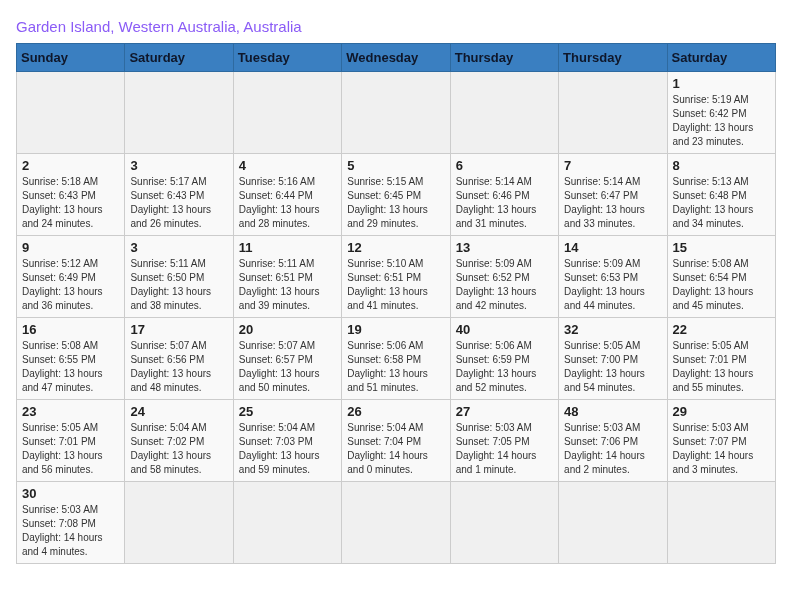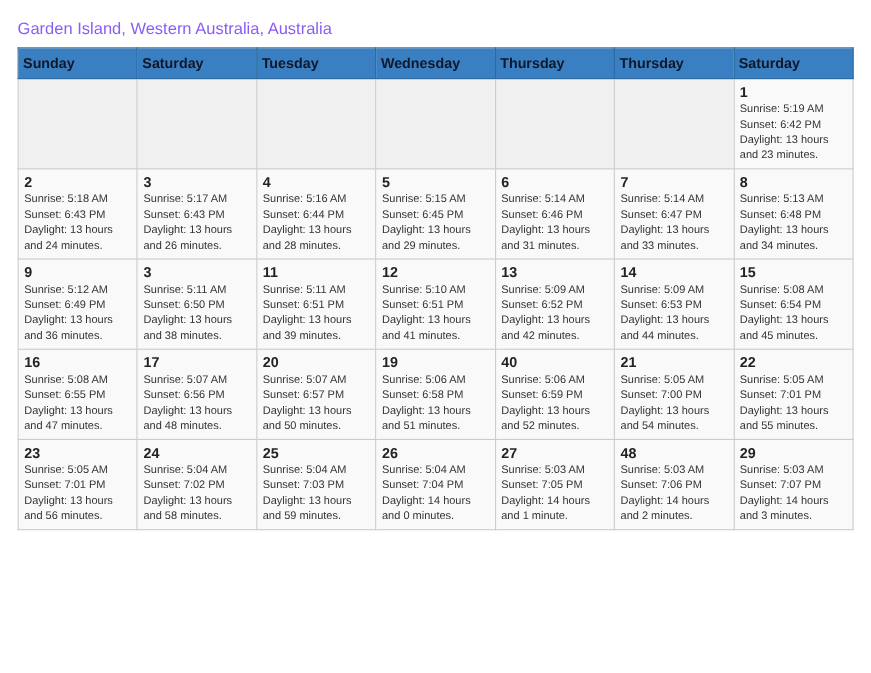--- a/index.html
+++ b/index.html
@@ -256,21 +256,21 @@
 and 51 minutes.</div>
         </td>
         <td>
           <span class="day-number">40</span>
           <div class="day-info" style="white-space: pre-line;">Sunrise: 5:06 AM
 Sunset: 6:59 PM
 Daylight: 13 hours
 and 52 minutes.</div>
         </td>
         <td>
-          <span class="day-number">21</span>
+          <span class="day-number">32</span>
           <div class="day-info" style="white-space: pre-line;">Sunrise: 5:05 AM
 Sunset: 7:00 PM
 Daylight: 13 hours
 and 54 minutes.</div>
         </td>
         <td>
           <span class="day-number">22</span>
           <div class="day-info" style="white-space: pre-line;">Sunrise: 5:05 AM
 Sunset: 7:01 PM
 Daylight: 13 hours
@@ -320,15 +320,30 @@
 Daylight: 14 hours
 and 2 minutes.</div>
         </td>
         <td>
           <span class="day-number">29</span>
           <div class="day-info" style="white-space: pre-line;">Sunrise: 5:03 AM
 Sunset: 7:07 PM
 Daylight: 14 hours
 and 3 minutes.</div>
         </td>
+      </tr>
+      <tr>
+        <td>
+          <span class="day-number">30</span>
+          <div class="day-info" style="white-space: pre-line;">Sunrise: 5:03 AM
+Sunset: 7:08 PM
+Daylight: 14 hours
+and 4 minutes.</div>
+        </td>
+        <td class="empty"></td>
+        <td class="empty"></td>
+        <td class="empty"></td>
+        <td class="empty"></td>
+        <td class="empty"></td>
+        <td class="empty"></td>
       </tr>
     </tbody>
 </table>
 
 </body></html>

